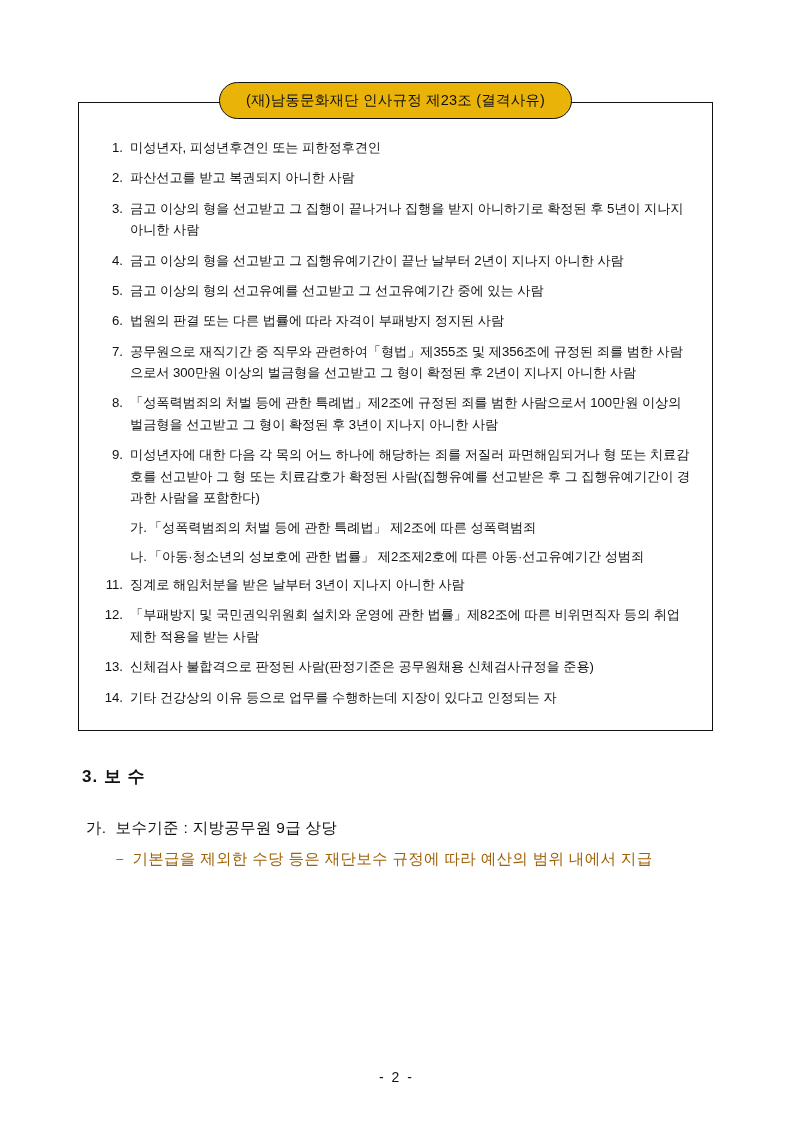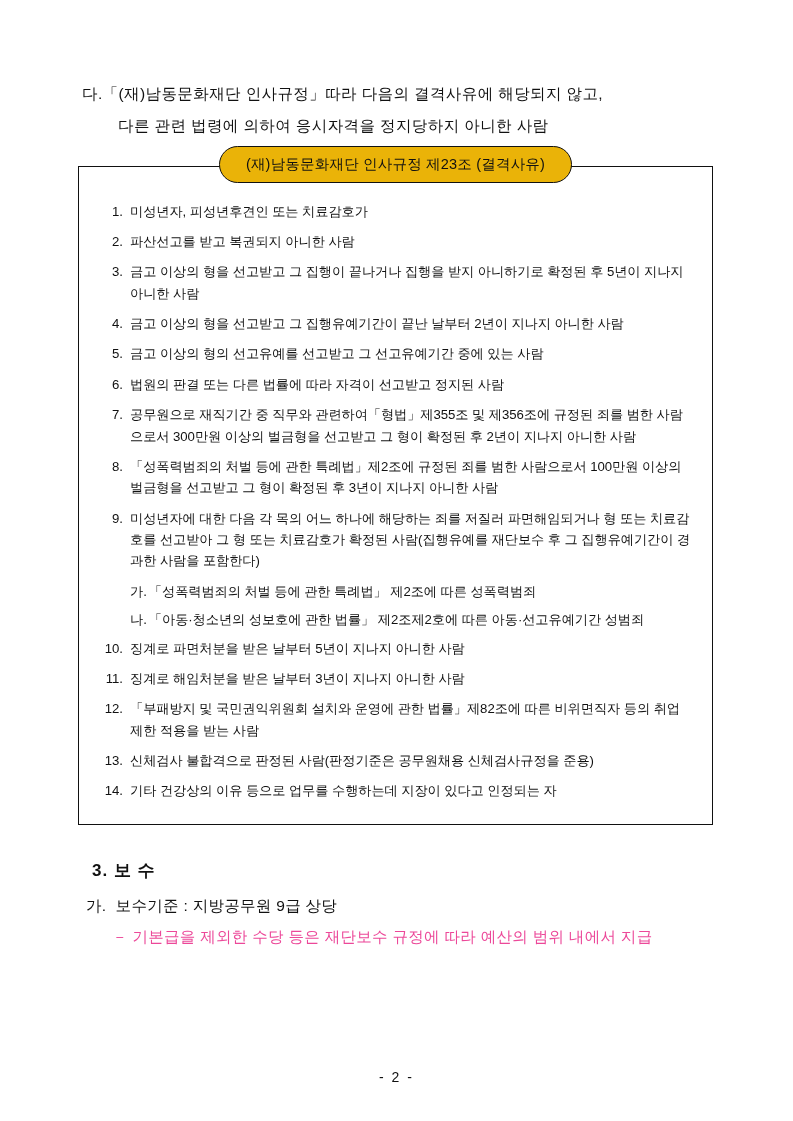--- a/index.html
+++ b/index.html
@@ -101,121 +101,113 @@
     color: #111;
   }
   .reg-sub-num {
     flex: 0 0 auto;
     margin-right: 2px;
   }
 
   
   .section-head {
     margin-top: 34px;
-    margin-left: 20px;
+    margin-left: 10px;
     font-size: 17px;
     font-weight: bold;
     letter-spacing: 1px;
     color: #111;
   }
   .sub-line {
     font-size: 15.5px;
     line-height: 2.0;
     letter-spacing: 0.3px;
     color: #111;
     white-space: pre;
   }
-  .sub-a { margin-top: 8px; padding-left: 14px; }
+  .sub-a { margin-top: 24px; padding-left: 14px; }
   .dash-line {
     font-size: 15.5px;
     line-height: 2.0;
     letter-spacing: 0.3px;
     padding-left: 40px;
     white-space: pre;
-    color: #ec4899;
+    color: #a16207;
   }
 
   .page-number {
     position: absolute;
     left: 0;
     right: 0;
     bottom: 36px;
     text-align: center;
     font-size: 14px;
     letter-spacing: 2px;
     color: #111;
   }
 </style>
 </head>
 <body>
 
 <div class="page">
 
-  <div class="intro">
-    <span class="intro-line l1">다.「(재)남동문화재단 인사규정」따라 다음의 결격사유에 해당되지 않고,</span>
-    <span class="intro-line l2">다른 관련 법령에 의하여 응시자격을 정지당하지 아니한 사람</span>
-  </div>
 
   <div class="reg-box">
     <div class="reg-title-wrap">
       <div class="reg-title">(재)남동문화재단 인사규정 제23조 (결격사유)</div>
     </div>
 
     <ul class="reg-list">
       <li class="reg-item">
         <span class="reg-num">1.</span>
-        <span class="reg-text">미성년자, 피성년후견인 또는 치료감호가</span>
+        <span class="reg-text">미성년자, 피성년후견인 또는 피한정후견인</span>
       </li>
       <li class="reg-item">
         <span class="reg-num">2.</span>
         <span class="reg-text">파산선고를 받고 복권되지 아니한 사람</span>
       </li>
       <li class="reg-item">
         <span class="reg-num">3.</span>
         <span class="reg-text">금고 이상의 형을 선고받고 그 집행이 끝나거나 집행을 받지 아니하기로 확정된 후 5년이 지나지 아니한 사람</span>
       </li>
       <li class="reg-item">
         <span class="reg-num">4.</span>
         <span class="reg-text">금고 이상의 형을 선고받고 그 집행유예기간이 끝난 날부터 2년이 지나지 아니한 사람</span>
       </li>
       <li class="reg-item">
         <span class="reg-num">5.</span>
         <span class="reg-text">금고 이상의 형의 선고유예를 선고받고 그 선고유예기간 중에 있는 사람</span>
       </li>
       <li class="reg-item">
         <span class="reg-num">6.</span>
-        <span class="reg-text">법원의 판결 또는 다른 법률에 따라 자격이 선고받고 정지된 사람</span>
+        <span class="reg-text">법원의 판결 또는 다른 법률에 따라 자격이 부패방지 정지된 사람</span>
       </li>
       <li class="reg-item">
         <span class="reg-num">7.</span>
         <span class="reg-text">공무원으로 재직기간 중 직무와 관련하여「형법」제355조 및 제356조에 규정된 죄를 범한 사람으로서 300만원 이상의 벌금형을 선고받고 그 형이 확정된 후 2년이 지나지 아니한 사람</span>
       </li>
       <li class="reg-item">
         <span class="reg-num">8.</span>
         <span class="reg-text">「성폭력범죄의 처벌 등에 관한 특례법」제2조에 규정된 죄를 범한 사람으로서 100만원 이상의 벌금형을 선고받고 그 형이 확정된 후 3년이 지나지 아니한 사람</span>
       </li>
       <li class="reg-item">
         <span class="reg-num">9.</span>
-        <span class="reg-text">미성년자에 대한 다음 각 목의 어느 하나에 해당하는 죄를 저질러 파면해임되거나 형 또는 치료감호를 선고받아 그 형 또는 치료감호가 확정된 사람(집행유예를 재단보수 후 그 집행유예기간이 경과한 사람을 포함한다)</span>
+        <span class="reg-text">미성년자에 대한 다음 각 목의 어느 하나에 해당하는 죄를 저질러 파면해임되거나 형 또는 치료감호를 선고받아 그 형 또는 치료감호가 확정된 사람(집행유예를 선고받은 후 그 집행유예기간이 경과한 사람을 포함한다)</span>
       </li>
 
       <div class="reg-sub">
         <span class="reg-sub-num">가.</span>
         <span class="reg-text">「성폭력범죄의 처벌 등에 관한 특례법」 제2조에 따른 성폭력범죄</span>
       </div>
       <div class="reg-sub">
         <span class="reg-sub-num">나.</span>
         <span class="reg-text">「아동·청소년의 성보호에 관한 법률」 제2조제2호에 따른 아동·선고유예기간 성범죄</span>
       </div>
 
       <li class="reg-item">
-        <span class="reg-num">10.</span>
-        <span class="reg-text">징계로 파면처분을 받은 날부터 5년이 지나지 아니한 사람</span>
-      </li>
-      <li class="reg-item">
         <span class="reg-num">11.</span>
         <span class="reg-text">징계로 해임처분을 받은 날부터 3년이 지나지 아니한 사람</span>
       </li>
       <li class="reg-item">
         <span class="reg-num">12.</span>
         <span class="reg-text">「부패방지 및 국민권익위원회 설치와 운영에 관한 법률」제82조에 따른 비위면직자 등의 취업제한 적용을 받는 사람</span>
       </li>
       <li class="reg-item">
         <span class="reg-num">13.</span>
         <span class="reg-text">신체검사 불합격으로 판정된 사람(판정기준은 공무원채용 신체검사규정을 준용)</span>

